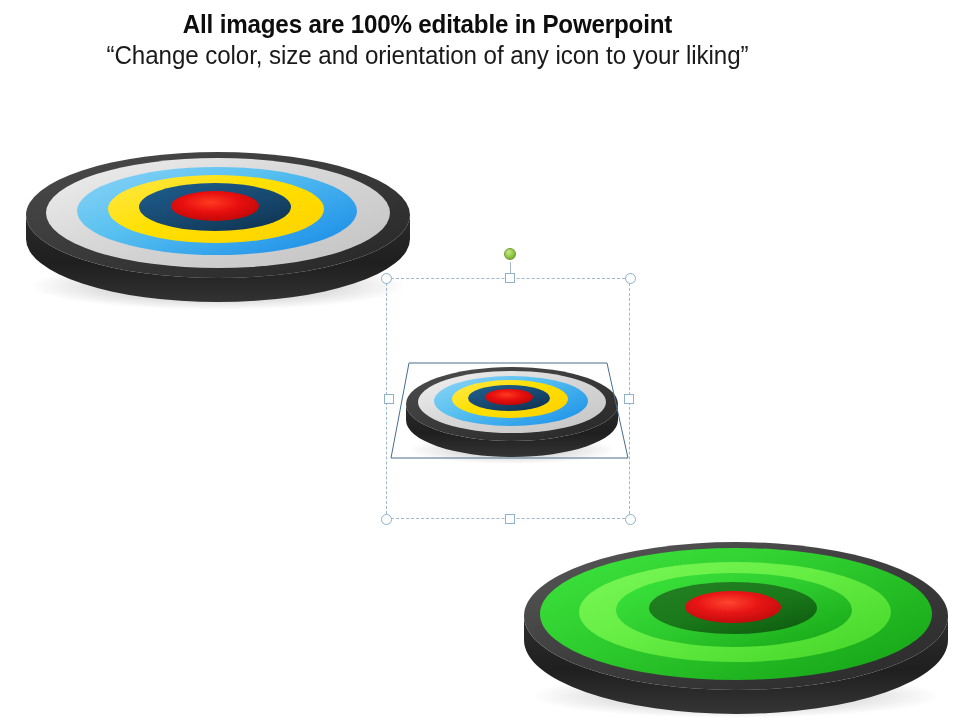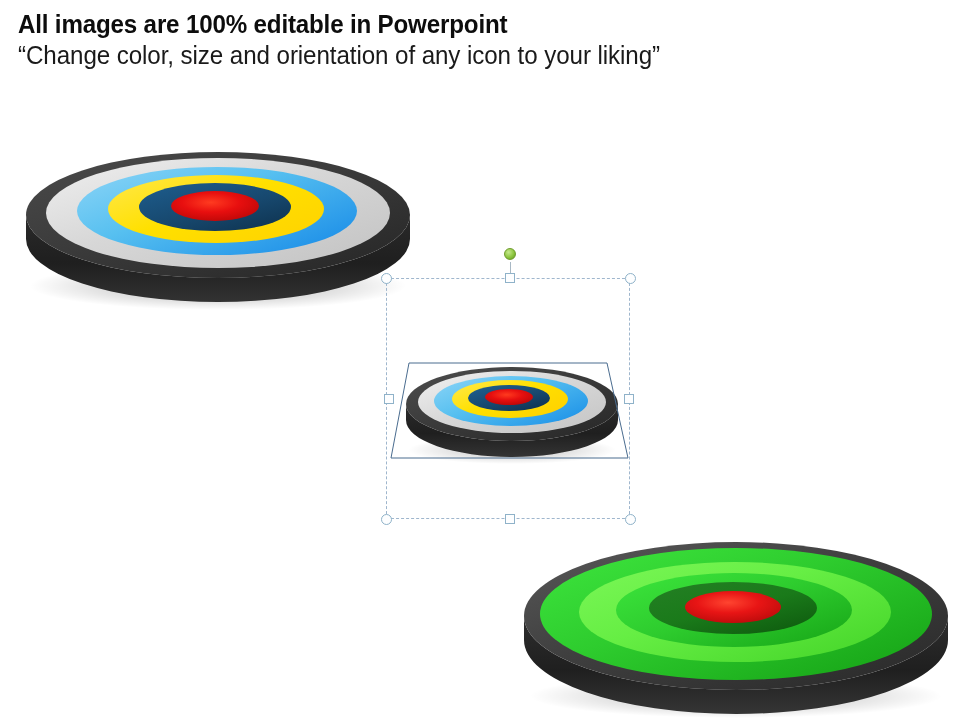--- a/index.html
+++ b/index.html
@@ -20,23 +20,24 @@
   
   #slide-canvas {
     position: absolute;
     inset: 0;
     background: #ffffff;
   }
 
   
   .headline-block {
     position: absolute;
-    left: 18px;
+    left: 9px;
     top: 9px;
     width: 900px;
+    text-align: center;
   }
   .headline-line1 {
     font-family: "Liberation Sans Narrow", "Liberation Sans", sans-serif;
     font-size: 26px;
     font-weight: 700;
     line-height: 30px;
     color: #0d0d0d;
     letter-spacing: -0.2px;
     transform: scaleX(0.93);
     transform-origin: left center;

